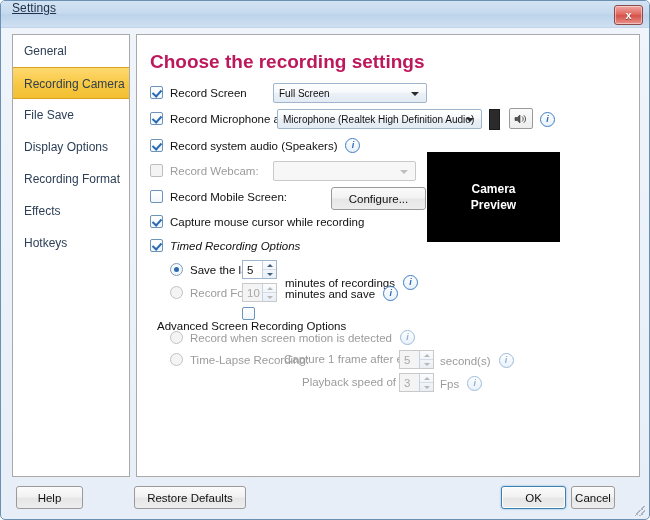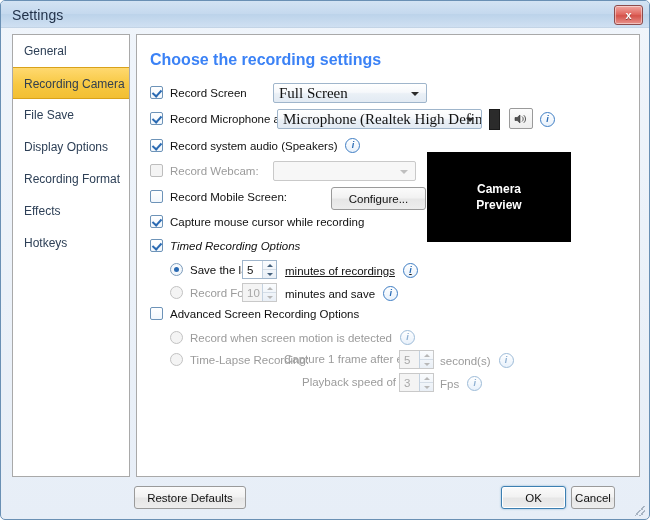--- a/index.html
+++ b/index.html
@@ -15,22 +15,23 @@
     background:linear-gradient(180deg,#f0f5fb 0%,#e7eef7 100%);
     overflow:hidden;
   }
   
   .titlebar{
     position:absolute;left:0;top:0;width:650px;height:26px;
     background:linear-gradient(180deg,#d3e3f3 0%,#c5d9ee 48%,#bcd3ea 52%,#cfe0f2 100%);
     border-bottom:1px solid #c3d4e6;
   }
   .title-text{
-    position:absolute;left:11px;top:6px;font-size:14px;color:#22324a;
+    position:absolute;left:11px;top:0;font-size:12px;color:#22324a;
     letter-spacing:.1px;
+    text-decoration:underline;
   }
   .close-btn{
     position:absolute;right:8px;top:4px;width:27px;height:18px;
     border:1px solid #8c4b4b;border-radius:3px;
     background:linear-gradient(180deg,#f0a7a1 0%,#e0675f 46%,#d4524a 54%,#e9938c 100%);
     box-shadow:inset 0 0 0 1px rgba(255,255,255,.45);
     cursor:pointer;
   }
   .close-btn .x{
     position:absolute;left:0;top:0;width:27px;height:18px;
@@ -52,21 +53,21 @@
     background:linear-gradient(180deg,#ffd970 0%,#f7c842 55%,#f2bf33 100%);
     border-top:1px solid #d9a21a;border-bottom:1px solid #d9a21a;
     color:#33404f;
   }
   .content{
     position:absolute;left:135px;top:33px;width:504px;height:443px;
     background:#ffffff;border:1px solid #a9a9a9;box-sizing:border-box;
   }
   .heading{
     position:absolute;left:13px;top:16px;
-    font-size:16px;color:#3b82f6;font-weight:bold;
+    font-size:19px;color:#be185d;font-weight:bold;
   }
   
   .row{position:absolute;display:flex;align-items:center;}
   
   .cb{
     width:13px;height:13px;box-sizing:border-box;
     border:1px solid #6d93b8;background:linear-gradient(180deg,#ffffff 0%,#f2f7fc 100%);
     border-radius:2px;position:relative;flex:none;cursor:pointer;
   }
   .cb.checked::after{
@@ -88,21 +89,21 @@
   
   .lbl{margin-left:7px;font-size:11.5px;color:#111;white-space:nowrap;}
   .lbl.disabled{color:#9b9b9b;}
   
   .dd{
     height:20px;box-sizing:border-box;position:relative;
     border:1px solid #9fb5cb;border-radius:2px;
     background:linear-gradient(180deg,#ffffff 0%,#f6f8fb 46%,#eaf0f6 54%,#e2eaf3 100%);
     display:flex;align-items:center;cursor:pointer;
   }
-  .dd .v{padding-left:5px;font-size:15px;color:#101010;white-space:nowrap;overflow:hidden;font-family:Liberation Serif, serif;}
+  .dd .v{padding-left:5px;font-size:10px;color:#101010;white-space:nowrap;overflow:hidden;}
   .dd .arrow{
     position:absolute;right:7px;top:8px;width:0;height:0;
     border-left:4px solid transparent;border-right:4px solid transparent;
     border-top:4px solid #2b2b2b;
   }
   .dd.disabled{border-color:#c9c9c9;background:#f7f7f7;}
   .dd.disabled .arrow{border-top-color:#bfbfbf;}
   
   .btn{
     box-sizing:border-box;height:23px;
@@ -151,21 +152,21 @@
   .info.disabled{border-color:#9dbbd8;color:#8fb0d2;}
   
   .meter{width:9px;height:19px;background:#2b2b2b;border:1px solid #1a1a1a;flex:none;}
   .spk{
     width:24px;height:21px;box-sizing:border-box;
     border:1px solid #9a9a9a;border-radius:2px;
     background:linear-gradient(180deg,#fcfcfc 0%,#ededed 100%);
     display:flex;align-items:center;justify-content:center;cursor:pointer;
   }
   .cam{
-    position:absolute;left:290px;top:117px;width:144px;height:90px;
+    position:absolute;left:290px;top:117px;width:133px;height:90px;
     background:#000000;display:flex;align-items:center;justify-content:center;
     text-align:center;color:#ffffff;font-size:12px;font-weight:bold;line-height:1.35;
   }
   
   .footer-btn{position:absolute;}
   .grip{
     position:absolute;right:4px;bottom:3px;width:10px;height:10px;
     background:
       linear-gradient(135deg,transparent 45%,#a8b4c2 45%,#a8b4c2 55%,transparent 55%),
       linear-gradient(135deg,transparent 70%,#a8b4c2 70%,#a8b4c2 80%,transparent 80%);
@@ -282,42 +283,42 @@
       <div class="rb selected"></div>
       <div class="lbl">Save the last</div>
     </div>
     <div class="spin" style="position:absolute;left:105px;top:225px;">
       <div class="val">5</div>
       <div class="btns">
           <i></i>
           <i></i>
         </div>
     </div>
-    <div class="row" style="left:148px;top:228px;text-decoration:underline;">
+    <div class="row" style="left:148px;top:240px;">
       <div class="lbl" style="margin-left:0;">minutes of recordings</div>
       <div class="info" style="margin-left:8px;">i</div>
     </div>
 
     <div class="row" style="left:33px;top:251px;">
       <div class="rb disabled"></div>
       <div class="lbl disabled">Record For</div>
     </div>
     <div class="spin disabled" style="position:absolute;left:105px;top:248px;text-align:center;">
       <div class="val">10</div>
       <div class="btns">
           <i></i>
           <i></i>
         </div>
     </div>
     <div class="row" style="left:148px;top:251px;">
       <div class="lbl" style="margin-left:0;">minutes and save</div>
       <div class="info" style="margin-left:8px;">i</div>
     </div>
 
-    <div class="row" style="left:13px;top:272px;">
+    <div class="row" style="left:13px;top:272px;flex-direction:column;">
       <div class="cb"></div>
       <div class="lbl">Advanced Screen Recording Options</div>
     </div>
 
     <div class="row" style="left:33px;top:295px;">
       <div class="rb disabled"></div>
       <div class="lbl disabled">Record when screen motion is detected</div>
       <div class="info disabled" style="margin-left:8px;">i</div>
     </div>
 
@@ -350,20 +351,23 @@
           <i></i>
         </div>
     </div>
     <div class="row" style="left:303px;top:341px;">
       <div class="lbl disabled" style="margin-left:0;">Fps</div>
       <div class="info disabled" style="margin-left:8px;">i</div>
     </div>
 
   </div>
 
+  <div class="btn footer-btn" style="left:15px;top:485px;width:67px;">
+    <span>Help</span>
+  </div>
   <div class="btn footer-btn" style="left:133px;top:485px;width:112px;">
     <span>Restore Defaults</span>
   </div>
   <div class="btn default footer-btn" style="left:500px;top:485px;width:65px;">
     <span>OK</span>
   </div>
   <div class="btn footer-btn" style="left:570px;top:485px;width:44px;">
     <span>Cancel</span>
   </div>
 

